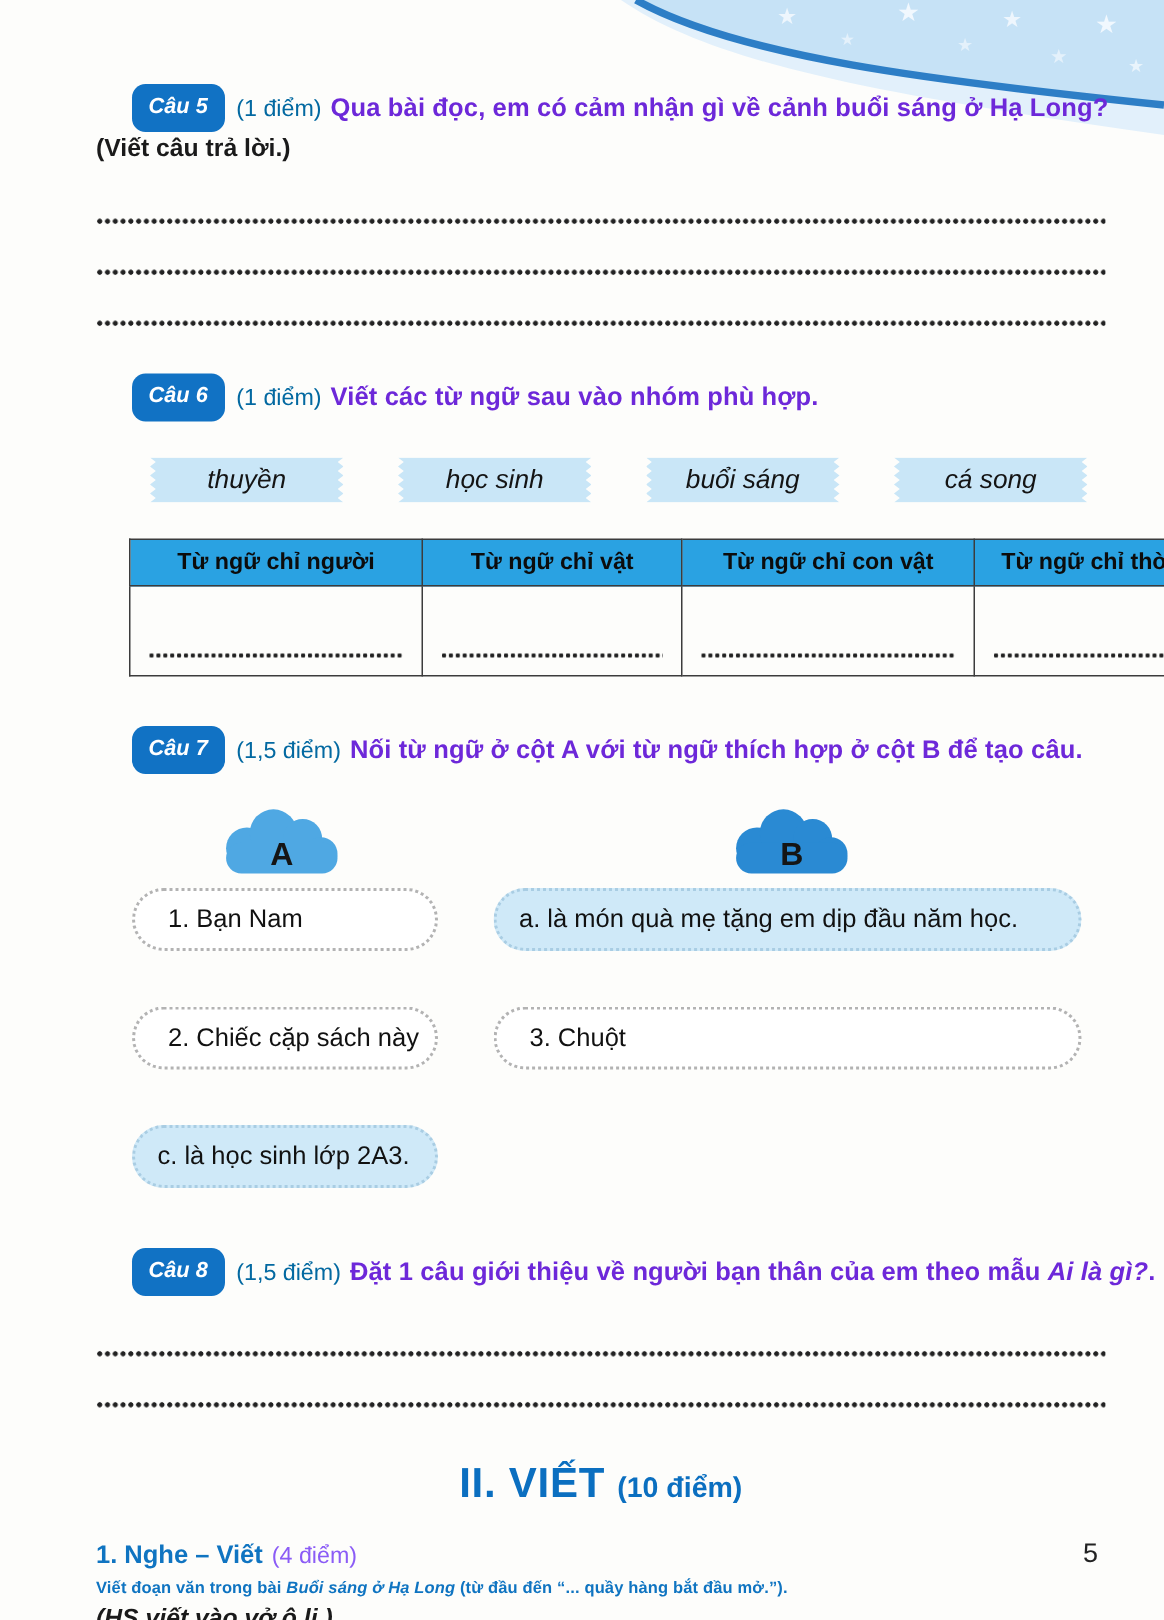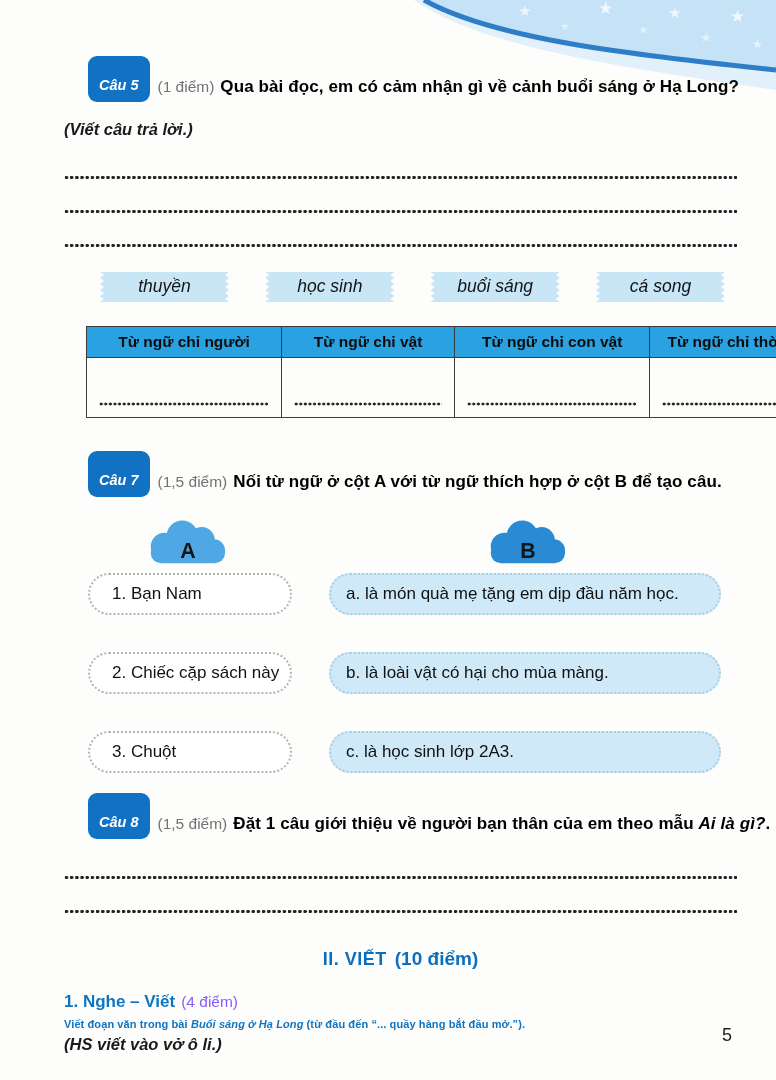--- a/index.html
+++ b/index.html
@@ -5,24 +5,24 @@
   html,body{margin:0;padding:0;}
   body{background:#e8e8e8;font-family:"Liberation Sans","DejaVu Sans",sans-serif;}
   .page{position:relative;width:776px;height:1080px;margin:0 auto;background:#fdfdfb;overflow:hidden;color:#1a1a1a;}
   .corner-svg{position:absolute;top:0;right:0;width:376px;height:110px;pointer-events:none;}
 
   .content{position:absolute;left:64px;top:56px;width:673px;}
 
   
   .qrow{margin-left:24px;line-height:27px;font-size:17px;white-space:nowrap;}
   .badge{display:inline-block;background:#1172c4;color:#fff;font-weight:bold;font-style:italic;
-         font-size:14.5px;padding:16px 11px 3px;border-radius:9px;vertical-align:2px;}
-  .pts{color:#737373;margin-left:8px;font-size:15.5px;}
-  .qtext{color:#000000;font-weight:bold;margin-left:6px;letter-spacing:.1px;}
-  .note{font-weight:bold;font-style:italic;font-size:16.5px;margin-top:18px;}
+         font-size:14.5px;padding:2px 11px 3px;border-radius:9px;vertical-align:2px;}
+  .pts{color:#0369a1;margin-left:8px;font-size:15.5px;}
+  .qtext{color:#6d28d9;font-weight:bold;margin-left:6px;letter-spacing:.1px;}
+  .note{font-weight:bold;font-size:16.5px;margin-top:2px;}
 
   .dotline{height:5px;background-image:radial-gradient(circle at 2.5px 2.5px,#222 1.5px,transparent 1.9px);
            background-size:5.2px 5px;background-repeat:repeat-x;}
   .dl-1{margin-top:36px}.dl-n{margin-top:29px}
 
   
   .tagrow{display:flex;justify-content:space-between;margin:24px 12px 0 36px;}
   .tag{display:inline-block;background:#c9e6f7;color:#141414;font-style:italic;font-size:17.5px;
        width:129px;text-align:center;padding:4px 0 5px;
        clip-path:polygon(0% 0%,100% 0%,97% 10%,100% 20%,97% 30%,100% 40%,97% 50%,100% 60%,97% 70%,100% 80%,97% 90%,100% 100%,0% 100%,3% 90%,0% 80%,3% 70%,0% 60%,3% 50%,0% 40%,3% 30%,0% 20%,3% 10%);}
@@ -42,21 +42,21 @@
 
   
   .match{display:grid;grid-template-columns:204px 392px;column-gap:53px;row-gap:14px;
          margin:10px 0 0 24px;align-items:center;gap:37px;}
   .pill{height:42px;border:2px dotted #b3b3b3;border-radius:21px;display:flex;align-items:center;
         font-size:17px;color:#111;background:#fff;padding-left:22px;box-sizing:border-box;}
   .pill.b{background:#cfe9f8;border-color:#a9cde3;padding-left:15px;}
 
   
   .sec-title{margin-top:34px;text-align:center;color:#0b6fc0;}
-  .sec-title .big{font-size:18px;font-weight:bold;letter-spacing:.5px;}
+  .sec-title .big{font-size:28px;font-weight:bold;letter-spacing:.5px;}
   .sec-title .small{font-size:19px;font-weight:bold;margin-left:8px;}
   .part-label{margin-top:22px;font-size:17px;}
   .part-label b{color:#0f74c1;}
   .part-label .pts{margin-left:6px;color:#8b5cf6;}
   .blue-line{color:#0f74c1;font-weight:bold;font-size:11px;margin-top:6px;letter-spacing:.1px;}
   .hs-note{font-weight:bold;font-style:italic;font-size:16.5px;margin-top:5px;}
 
   .pageno{position:absolute;right:44px;bottom:34px;font-size:18px;color:#222;}
 </style>
 </head>
@@ -84,20 +84,23 @@
       <div class="qrow">
         <span class="badge">Câu 5</span><span class="pts">(1 điểm)</span><span class="qtext">Qua bài đọc, em có cảm nhận gì về cảnh buổi sáng ở Hạ Long?</span>
       </div>
       <div class="note">(Viết câu trả lời.)</div>
       <div class="dotline dl-1"></div>
       <div class="dotline dl-n"></div>
       <div class="dotline dl-n"></div>
     </section>
 
     <section>
+      <div class="qrow" style="margin-top:31px">
+        <span class="badge">Câu 6</span><span class="pts">(1 điểm)</span><span class="qtext">Viết các từ ngữ sau vào nhóm phù hợp.</span>
+      </div>
       <div class="tagrow">
         <span class="tag">thuyền</span>
         <span class="tag">học sinh</span>
         <span class="tag">buổi sáng</span>
         <span class="tag">cá song</span>
       </div>
       <table class="group">
         <tbody>
             <tr>
           <th style="width:26%">Từ ngữ chỉ người</th>
@@ -148,28 +151,27 @@
             <rect x="12" y="30" width="80" height="22" rx="11"></rect>
           </g>
           <text x="52" y="46" text-anchor="middle" font-size="23" font-weight="bold" fill="#151515">B</text>
         </svg>
       </div>
 
       <div class="match">
         <div class="pill a">1. Bạn Nam</div>
         <div class="pill b">a. là món quà mẹ tặng em dịp đầu năm học.</div>
         <div class="pill a">2. Chiếc cặp sách này</div>
-        <div class="pill b">b. là loài vật có hại cho mùa màng.</div>
         <div class="pill a">3. Chuột</div>
         <div class="pill b">c. là học sinh lớp 2A3.</div>
       </div>
     </section>
 
     <section>
-      <div class="qrow" style="margin-top:20px">
+      <div class="qrow" style="margin-top:40px">
         <span class="badge">Câu 8</span><span class="pts">(1,5 điểm)</span><span class="qtext"><span>Đặt 1 câu giới thiệu về người bạn thân của em theo mẫu </span><i>Ai là gì?</i><span>.</span></span>
       </div>
       <div class="dotline dl-1"></div>
       <div class="dotline dl-n"></div>
     </section>
 
     <section>
       <div class="sec-title">
         <span class="big">II. VIẾT</span><span class="small">(10 điểm)</span>
       </div>

